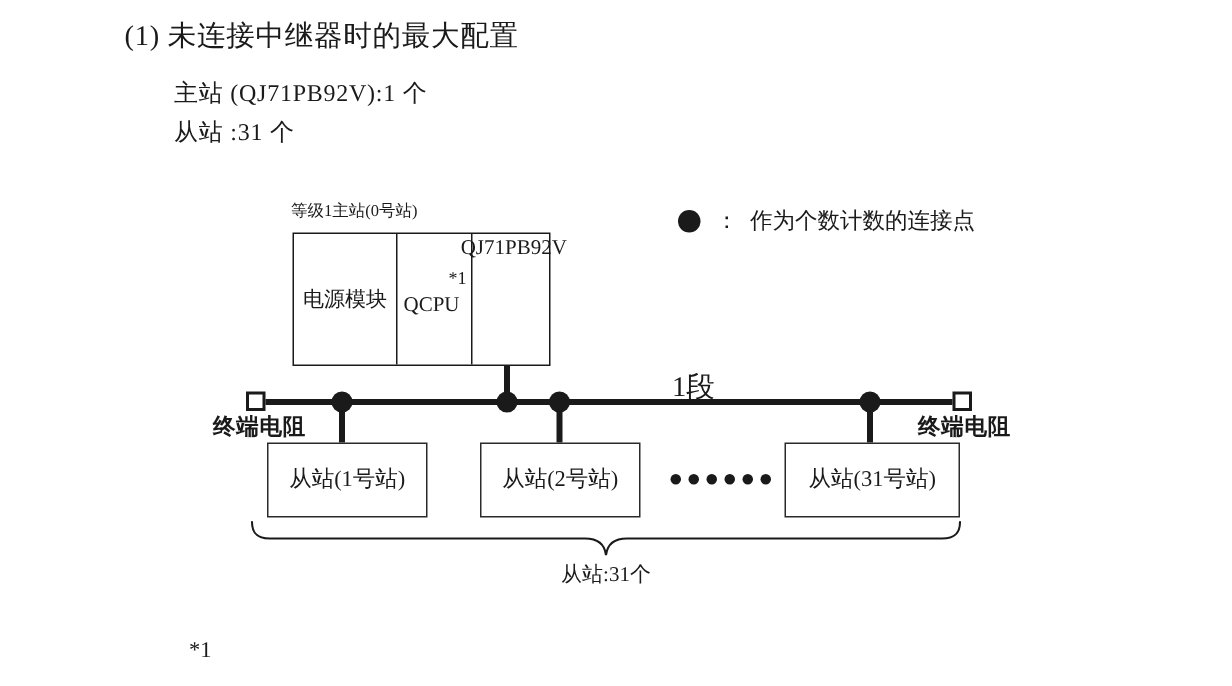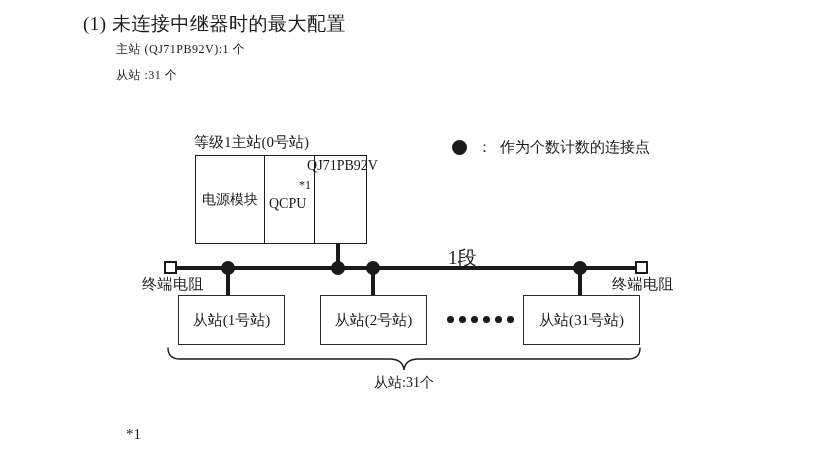--- a/index.html
+++ b/index.html
@@ -8,24 +8,24 @@
     position: relative;
     width: 821px;
     height: 457px;
     background: var(--bg, #fff);
     color: var(--ink, #1a1a1a);
     font-family: "Liberation Serif", "DejaVu Serif", serif;
     overflow: hidden;
   }
   .abs { position: absolute; }
   .heading { font-size: 19px; font-weight: normal; letter-spacing: 0.5px; }
-  .subline { font-size: 12px; letter-spacing: 0.5px; }
+  .subline { font-size: 16px; letter-spacing: 0.5px; margin-top: 11px; }
 
   
-  .master-label { font-size: 15px; }
+  .master-label { font-size: 11px; }
   .master-box {
     display: flex;
     border: 1.5px solid var(--ink, #1a1a1a);
     background: #fff;
   }
   .master-cell {
     position: relative;
     display: flex; align-items: center; justify-content: center;
     font-size: 14px;
   }
@@ -42,21 +42,21 @@
   .legend-colon { margin-right: 8px; }
 
   
   .bus-line { height: 4px; background: var(--ink, #1a1a1a); }
   .drop-line { width: 4px; background: var(--ink, #1a1a1a); }
   .bus-dot { width: 14px; height: 14px; border-radius: 50%; background: var(--ink, #1a1a1a); }
   .terminator {
     width: 13px; height: 13px; background: #fff;
     border: 2px solid var(--ink, #1a1a1a);
   }
-  .term-label { font-size: 15px; letter-spacing: 0.5px; }
+  .term-label { font-size: 15px; letter-spacing: 0.5px; font-weight: bold; }
   .segment-label { font-size: 19px; }
 
   
   .slave-box {
     border: 1.5px solid #2a2a2a;
     background: #fff;
     display: flex; flex-direction: row;
     align-items: center; justify-content: center;
     font-size: 15px; line-height: 1.4; text-align: center;
   }

